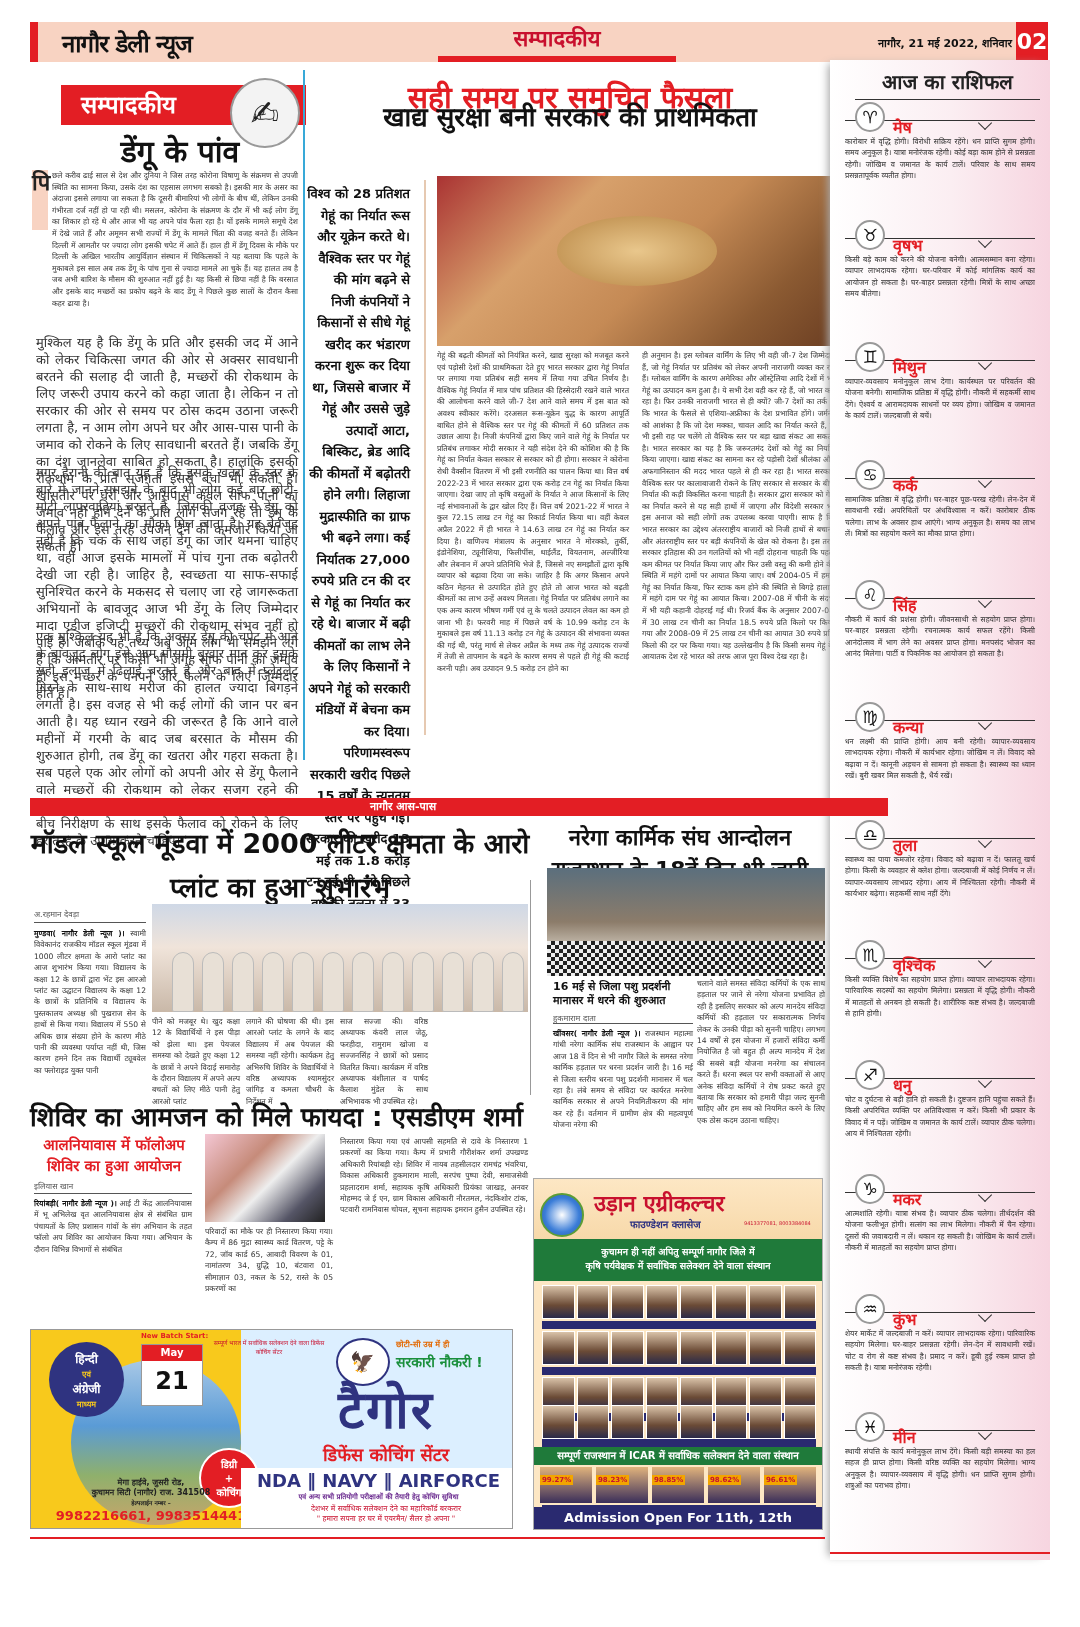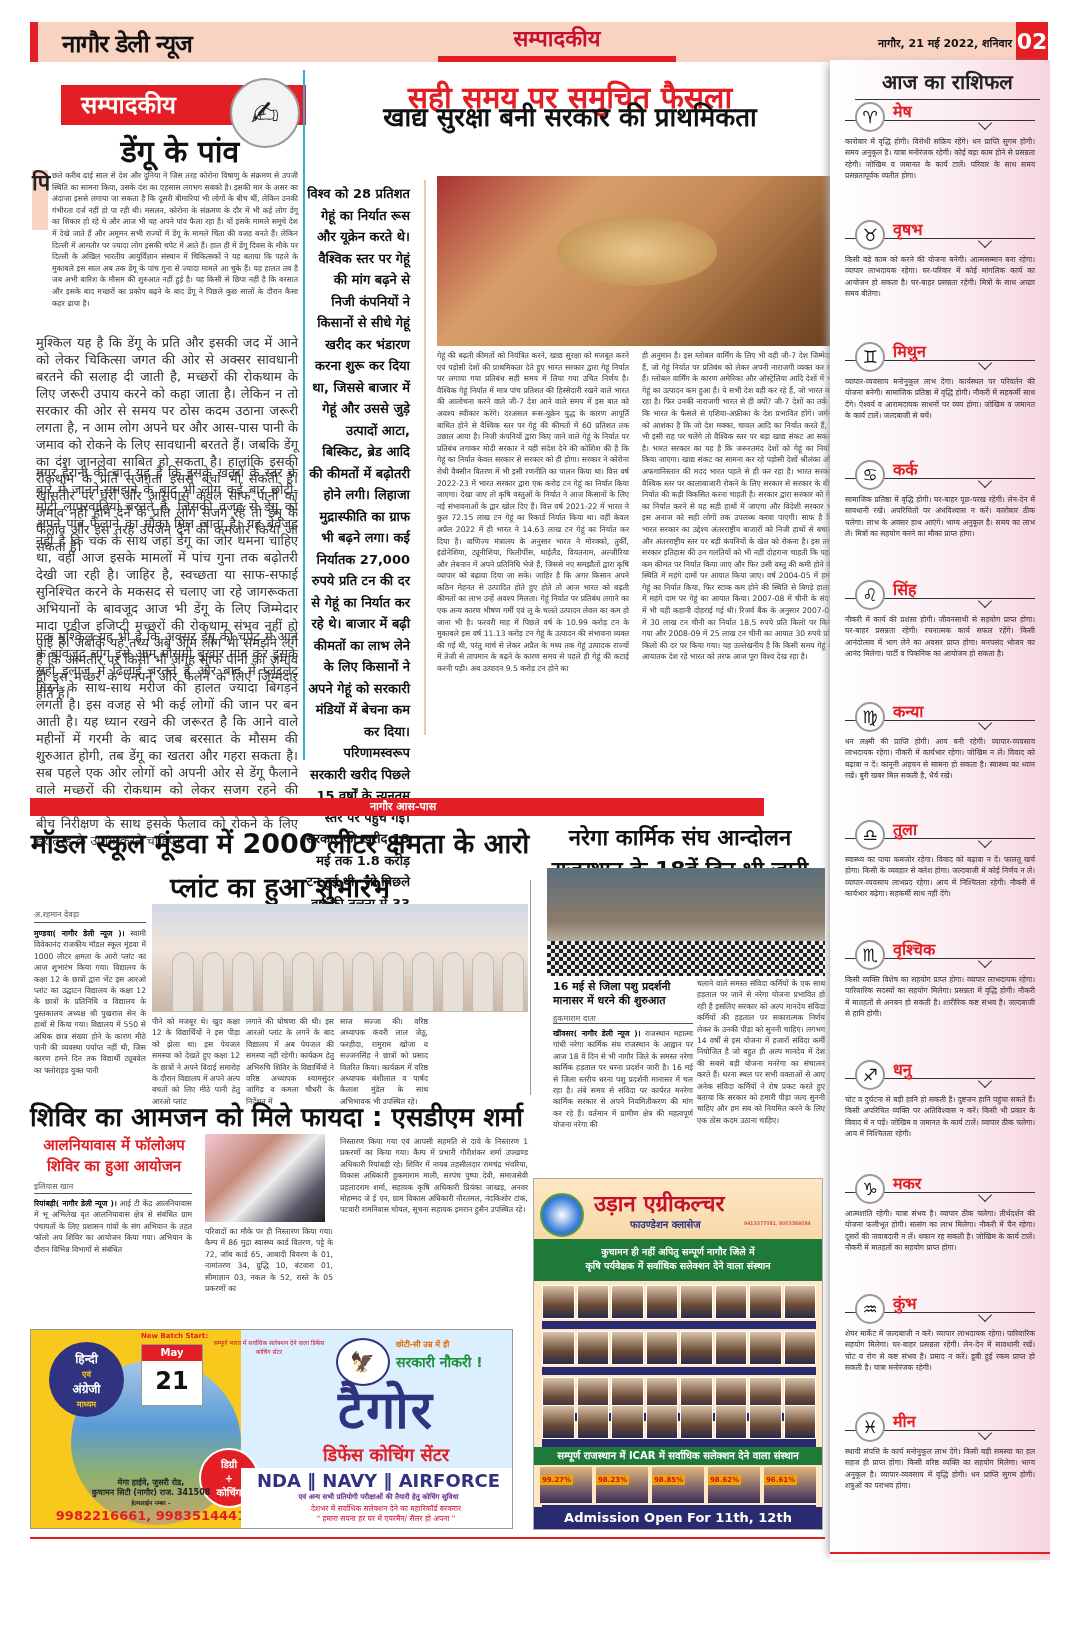--- a/index.html
+++ b/index.html
@@ -28,24 +28,24 @@
 .photo .grain{position:absolute;left:120px;top:40px;width:160px;height:70px;border-radius:50%;background:radial-gradient(#e9c78c,#b88645)}
 .col3{position:absolute;top:350px;width:192px;font-size:7.6px;line-height:11.6px;text-align:justify;color:#333}
 
 .rashi{position:absolute;top:60px;left:830px;width:220px;height:1500px;background:linear-gradient(90deg,#ffffff 0%,#fbeef2 55%,#f7d5e0 100%);box-shadow:-6px 0 8px -4px #aaa}
 .rashi-title{position:absolute;top:68px;left:855px;width:185px;text-align:center;font-size:20px;font-weight:bold;color:#222;border-bottom:1px solid #333;padding-bottom:4px}
 .sign{position:absolute;left:845px;width:190px}
 .sign .hd{position:relative;height:32px}
 .sign .hline{position:absolute;left:0;right:0;top:20px;height:1px;background:#333}
 .sign .notch{position:absolute;left:135px;top:18px;width:10px;height:10px;border-right:1px solid #333;border-bottom:1px solid #333;transform:rotate(45deg);background:transparent}
 .sign .ic{position:absolute;left:10px;top:2px;width:30px;height:30px;border-radius:50%;background:#fff;border:2px solid #999;display:flex;align-items:center;justify-content:center;font-size:17px;color:#111}
-.sign .nm{position:absolute;left:48px;top:0;font-size:16px;font-weight:bold;color:#e31e24;background:transparent}
+.sign .nm{position:absolute;left:48px;top:16px;font-size:16px;font-weight:bold;color:#e31e24;background:transparent}
 .sign .tx{font-size:7.5px;line-height:11.4px;text-align:justify;color:#333;margin-top:4px}
 
-.redbar{position:absolute;top:798px;left:30px;width:734px;height:18px;background:#e31e24}
+.redbar{position:absolute;top:798px;left:30px;width:858px;height:18px;background:#e31e24}
 .redbar span{position:absolute;left:340px;color:#fff;font-size:11px;font-weight:bold;line-height:18px}
 .h2a{position:absolute;top:822px;left:30px;width:500px;text-align:center;font-size:27px;font-weight:bold;line-height:44px;color:#111}
 .h2b{position:absolute;top:822px;left:530px;width:300px;text-align:center;font-size:22px;font-weight:bold;line-height:32px;color:#111}
 .byline{position:absolute;font-size:8px;color:#555}
 .rule{position:absolute;height:1px;background:#555}
 .smtxt{position:absolute;font-size:7.6px;line-height:11.4px;text-align:justify;color:#333}
 .sbold{font-weight:bold;color:#111}
 .imgbox{position:absolute;overflow:hidden}
 .students{background:linear-gradient(180deg,#cfd8e6 0%,#f0e4da 40%,#c9b8a8 100%)}
 .students i{position:absolute;bottom:0;width:22px;height:60px;border-radius:11px 11px 2px 2px;background:#e8e0d6;border:1px solid #bbb}

